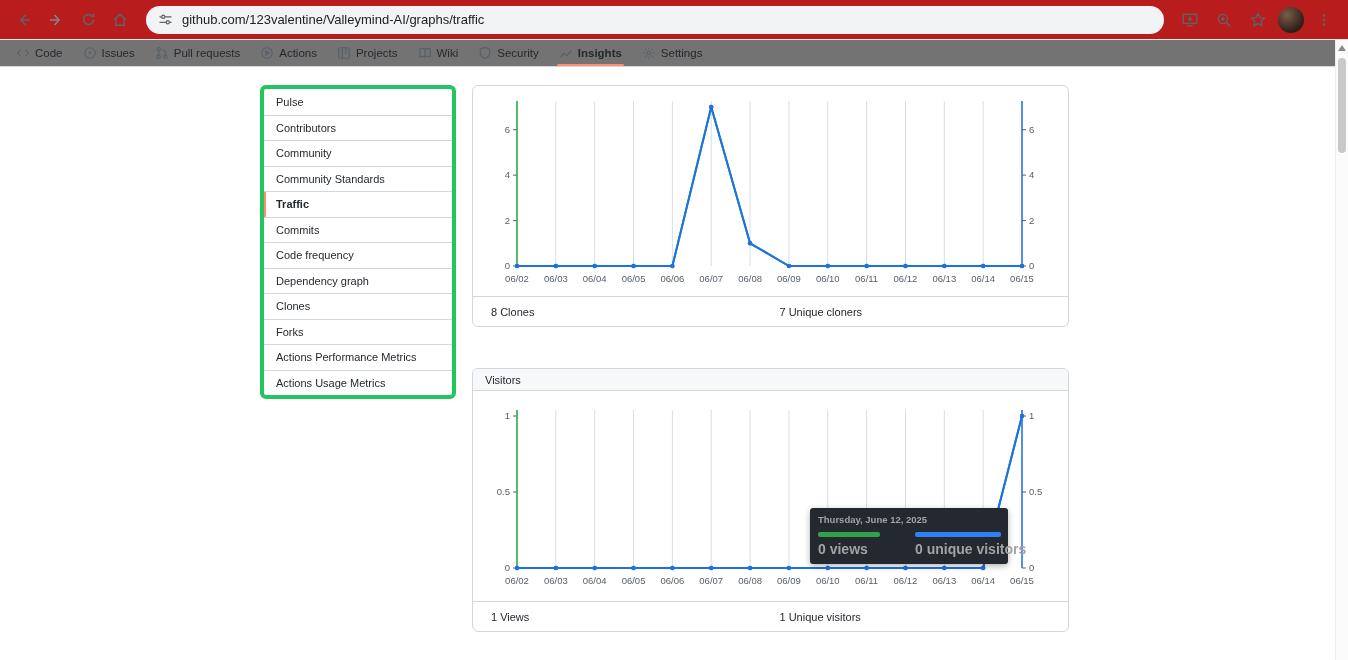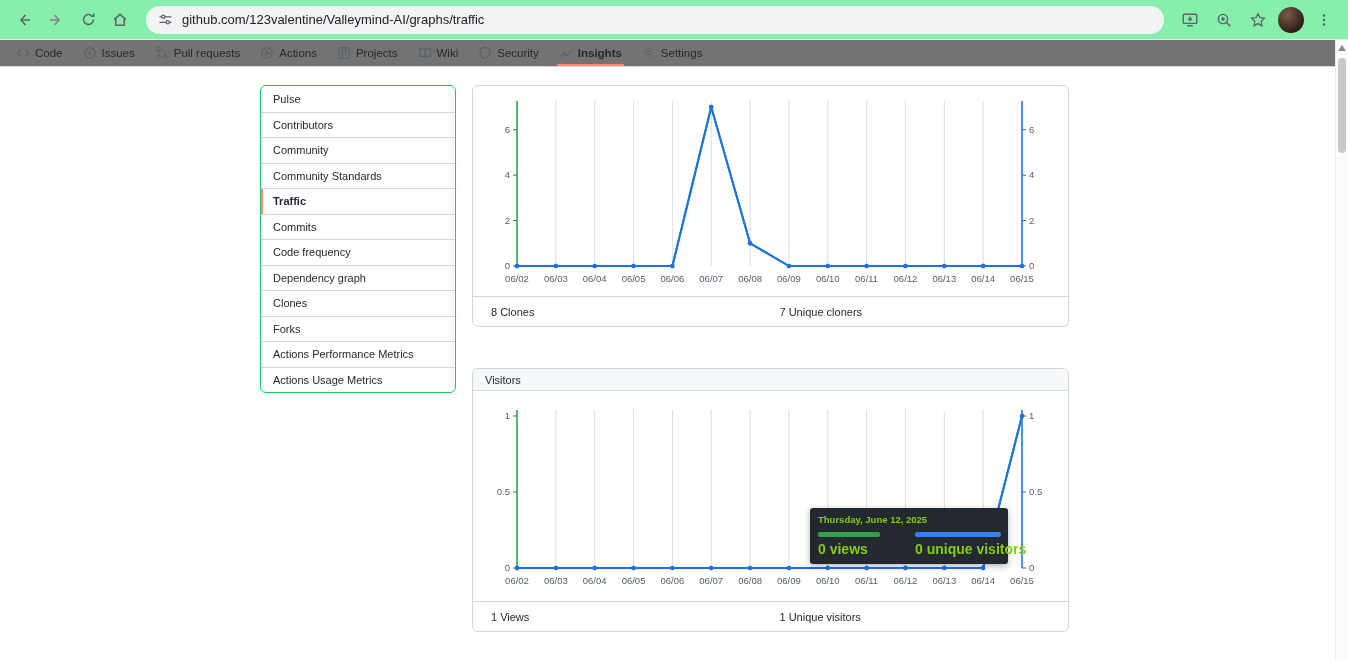--- a/index.html
+++ b/index.html
@@ -1,52 +1,52 @@
 <!DOCTYPE html>
 <html><head>
 <meta charset="utf-8">
 <style>
   * { margin:0; padding:0; box-sizing:border-box; }
   html,body { width:1348px; height:660px; }
   body { position:relative; background:#fff; font-family:"Liberation Sans","DejaVu Sans",sans-serif; overflow:hidden; color:#24292f; }
 
   
-  .chrome { position:absolute; top:0; left:0; width:1348px; height:40px; background:#86efac; border-bottom:1px solid #e4e6e8; display:flex; align-items:center; padding:0 10px; gap:4px; }
+  .chrome { position:absolute; top:0; left:0; width:1348px; height:40px; background:#b91c1c; border-bottom:1px solid #e4e6e8; display:flex; align-items:center; padding:0 10px; gap:4px; }
   .nav-btn { width:28px; height:28px; border-radius:50%; display:flex; align-items:center; justify-content:center; flex:0 0 auto; cursor:pointer; }
   .nav-btn svg { display:block; }
   .urlbar { flex:1; height:28px; background:#f1f3f4; border-radius:14px; display:flex; align-items:center; padding:0 12px; gap:9px; margin:0 8px; min-width:0; }
   .url-text { font-size:13px; color:#202124; white-space:nowrap; overflow:hidden; }
   .chrome-right { display:flex; align-items:center; gap:6px; flex:0 0 auto; }
   .avatar { width:26px; height:26px; border-radius:50%; background:radial-gradient(circle at 35% 30%, #7a5c49, #2e1f18 70%); flex:0 0 auto; }
 
   
   .repo-nav { position:absolute; top:40px; left:0; width:1335px; height:27px; background:#737373; border-bottom:1px solid #d0d7de; display:flex; align-items:stretch; padding-left:8px; gap:4px; }
   .tab { display:flex; align-items:center; gap:5px; padding:0 8px; font-size:11.5px; color:#24292f; cursor:pointer; position:relative; }
   .tab .tab-ic { display:flex; align-items:center; color:#57606a; }
   .tab.sel { font-weight:700; }
   .tab.sel::after { content:""; position:absolute; left:6px; right:6px; bottom:0; height:2px; background:#fd8c73; border-radius:2px; }
 
   
-  .sidebar { position:absolute; left:260px; top:85px; width:196px; background:#fff; border:1px solid #22c55e; border-radius:6px; overflow:hidden; }
+  .sidebar { position:absolute; left:260px; top:85px; width:196px; background:#fff; border:4px solid #22c55e; border-radius:6px; overflow:hidden; }
   .side-item { height:25.5px; display:flex; align-items:center; padding:0 12px; font-size:11px; color:#24292f; border-top:1px solid #d0d7de; cursor:pointer; }
   .side-item:first-child { border-top:none; }
   .side-item.selected { font-weight:700; box-shadow:inset 2px 0 0 #fd8c73; }
 
   
   .card { position:absolute; left:472px; width:597px; background:#fff; border:1px solid #d0d7de; border-radius:6px; overflow:hidden; }
   .card1 { top:85px; }
   .card2 { top:368px; }
   .card3 { top:648px; height:12px; border-radius:6px 6px 0 0; background:#d8e9f7; border:1px solid #bcd6ec; border-bottom:none; }
   .card-hd { height:22px; background:#f6f8fa; border-bottom:1px solid #d0d7de; display:flex; align-items:center; padding:0 12px; font-size:11px; color:#24292f; }
   .chart-body { position:relative; height:210px; }
   .chart-body svg { display:block; }
   .card-ft { height:30px; border-top:1px solid #d0d7de; display:grid; grid-template-columns:1fr 1fr; align-items:center; padding-left:18px; font-size:11px; color:#24292f; }
 
   
-  .tooltip { position:absolute; left:337px; top:117px; width:198px; background:#24292f; border-radius:3px; padding:6px 8px 7px; color:#84cc16; box-shadow:0 2px 6px rgba(0,0,0,.3); }
+  .tooltip { position:absolute; left:337px; top:117px; width:198px; background:#24292f; border-radius:3px; padding:6px 8px 7px; color:#a3a3a3; box-shadow:0 2px 6px rgba(0,0,0,.3); }
   .tt-title { font-size:9.5px; font-weight:700; margin-bottom:7px; }
   .tt-grid { display:grid; grid-template-columns:97px 1fr; row-gap:4px; align-items:center; }
   .tt-bar { height:5px; border-radius:2px; }
   .tt-bar.green { width:62px; background:#31a24c; }
   .tt-bar.blue  { width:86px; background:#2f81f7; }
   .tt-label { font-size:14px; font-weight:700; white-space:nowrap; }
 
   
   .scrollbar { position:absolute; right:0; top:40px; width:13px; height:620px; background:#fbfbfb; border-left:1px solid #ececec; }
   .scroll-up { width:0; height:0; border-left:4px solid transparent; border-right:4px solid transparent; border-bottom:6px solid #8a8a8a; margin:5px auto 0; }

